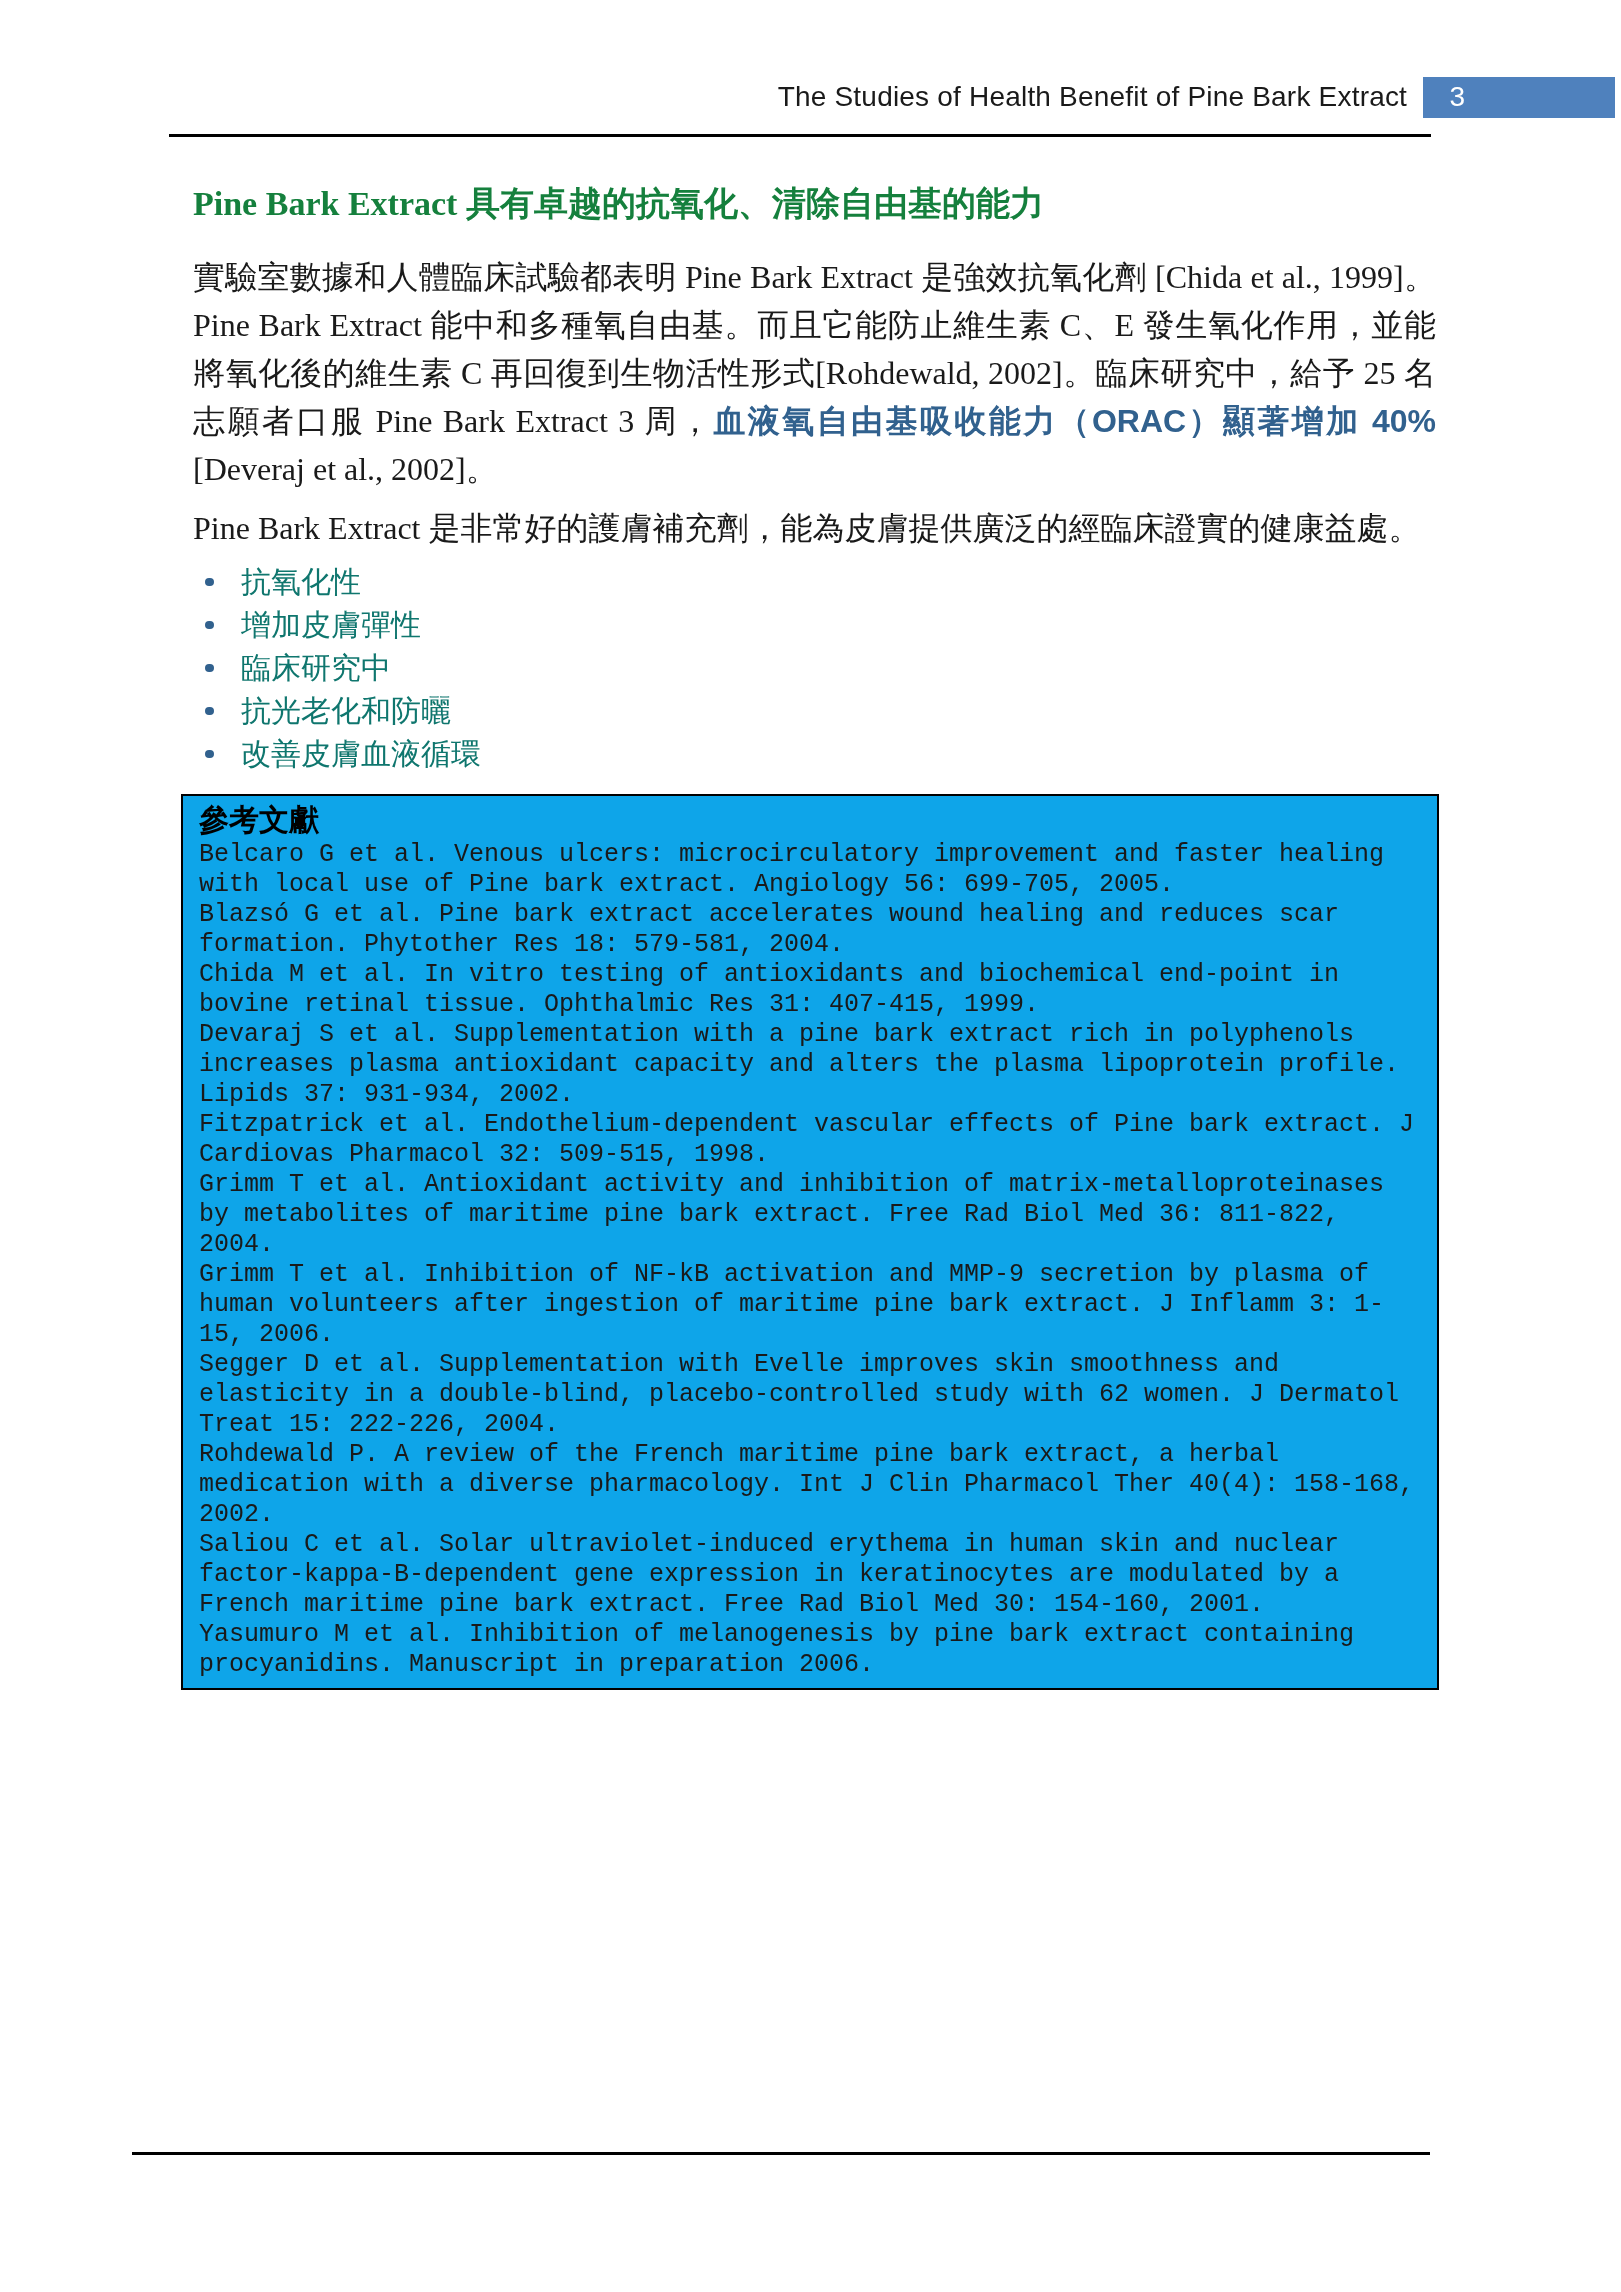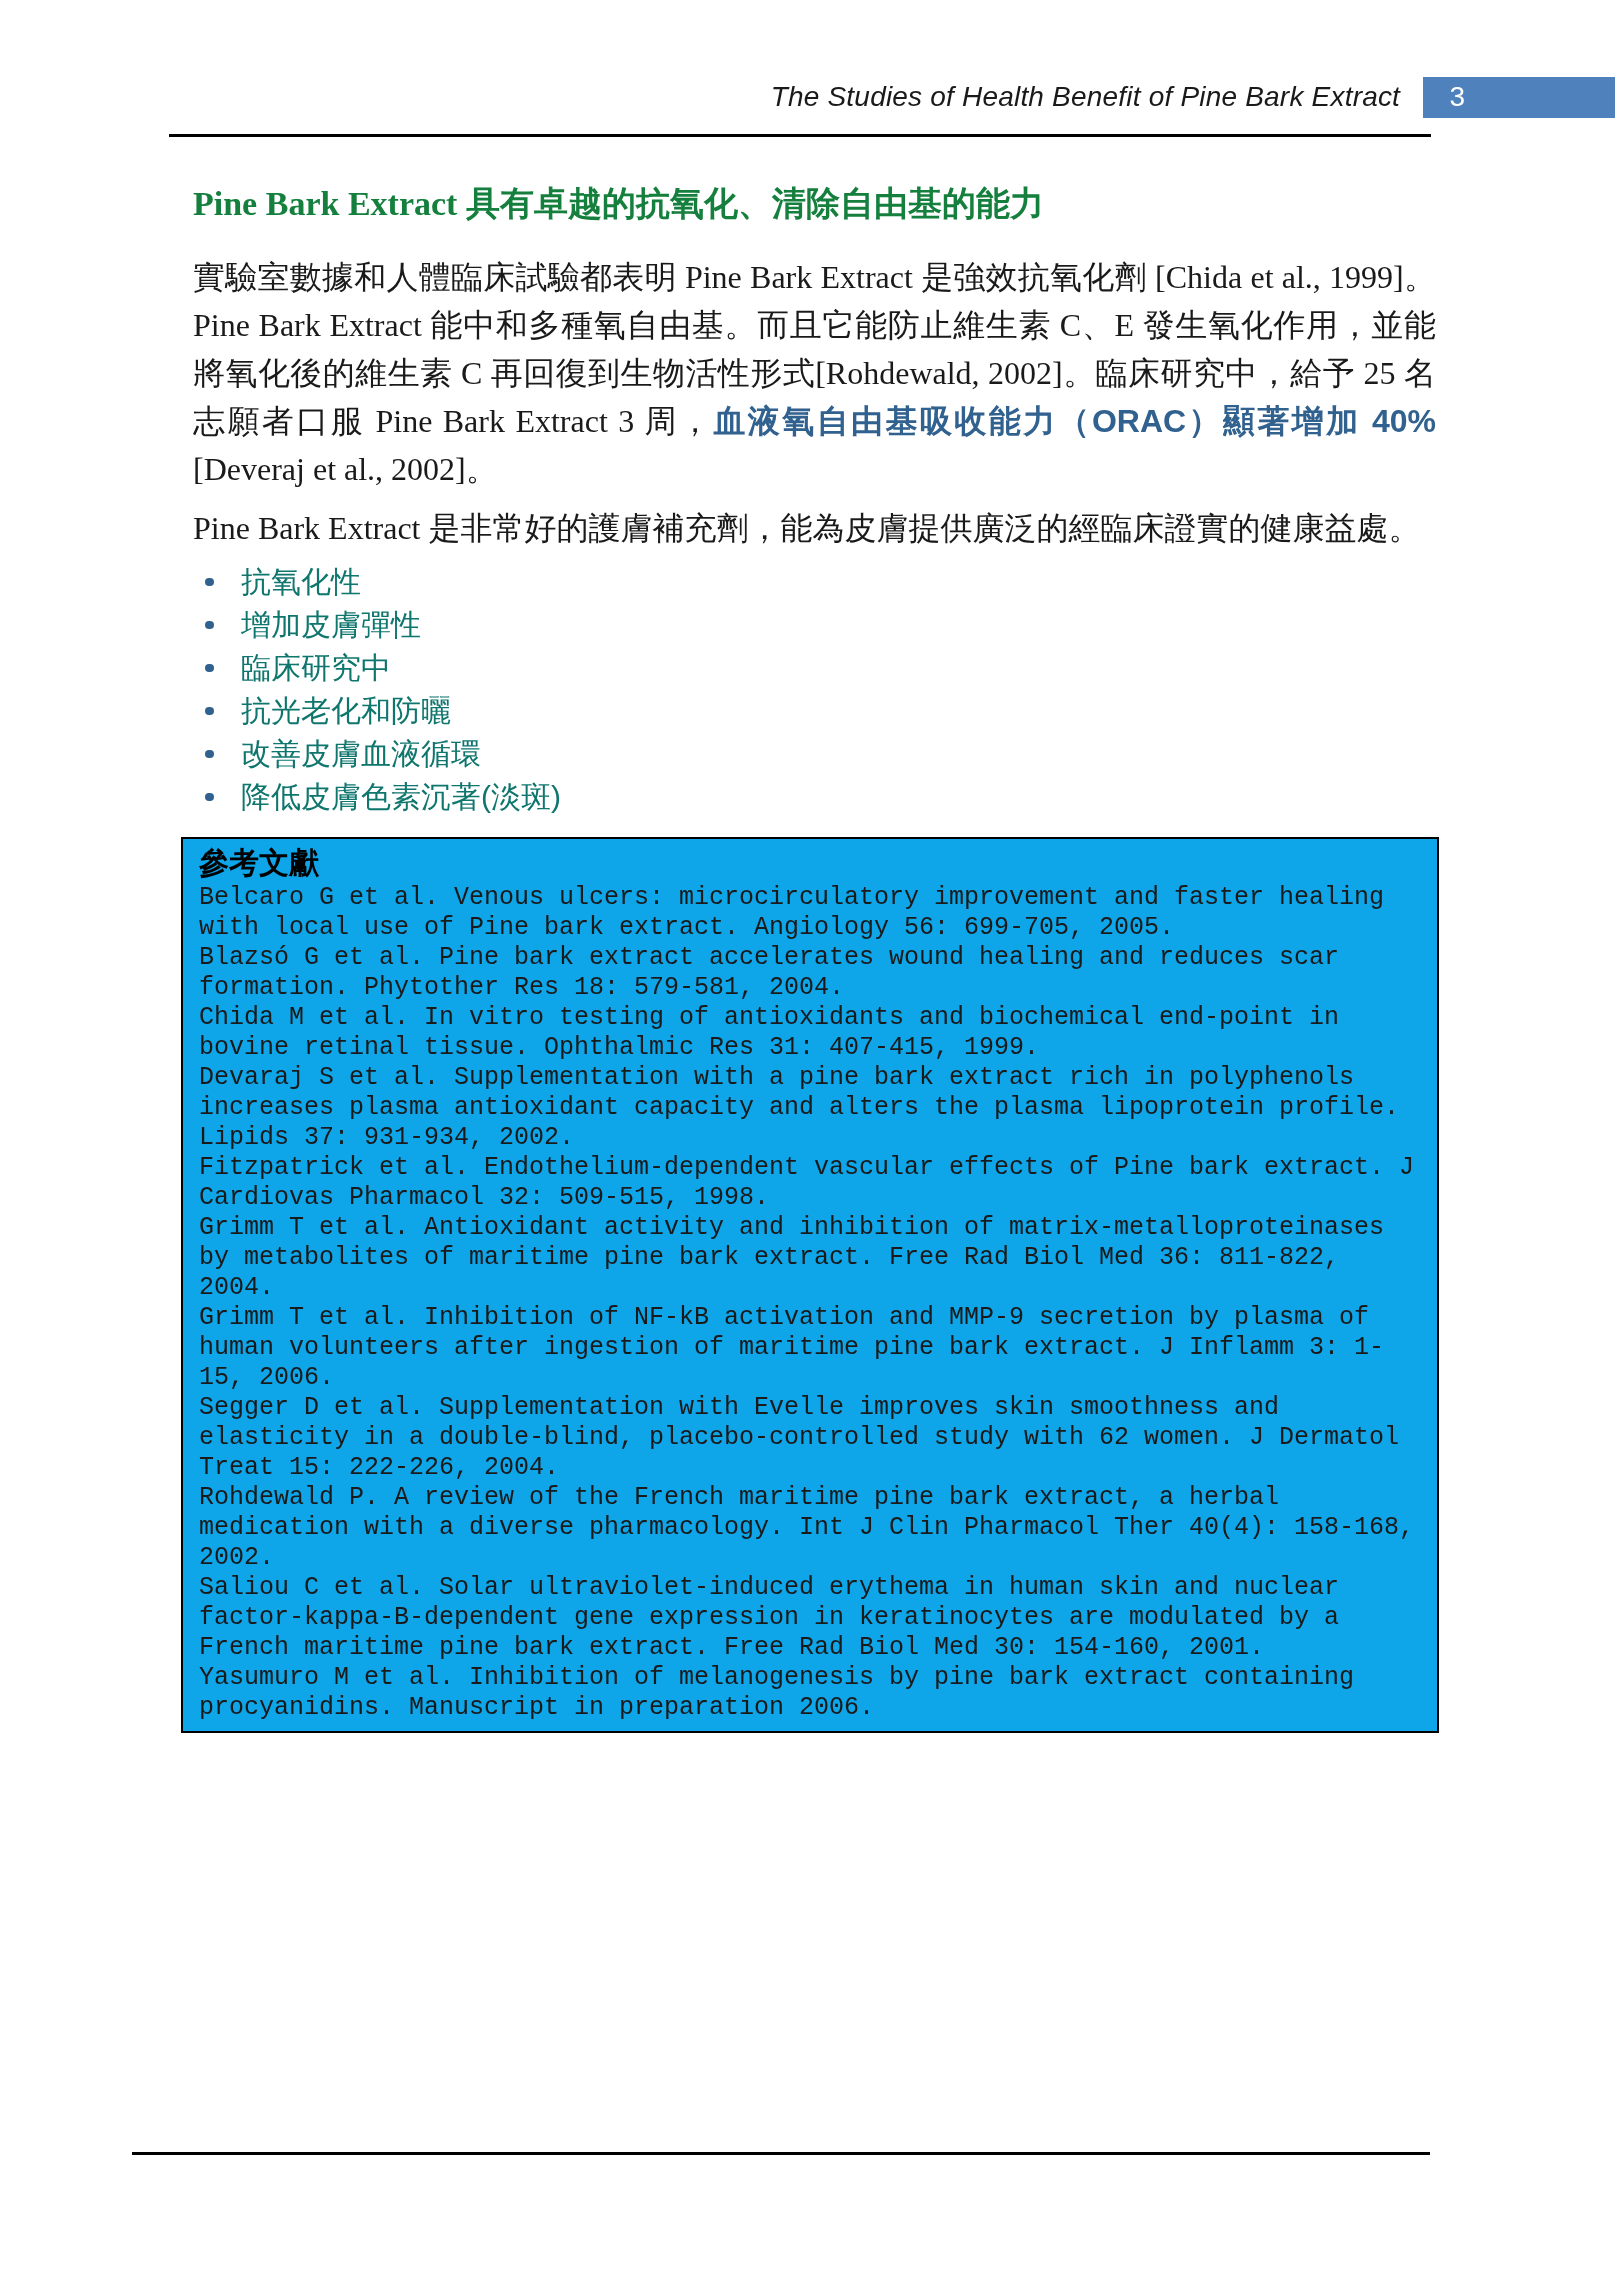--- a/index.html
+++ b/index.html
@@ -16,23 +16,22 @@
   .header-row {
     position: absolute;
     top: 75px; right: 5.9px;
     display: flex; align-items: center;
     height: 44px;
   }
   .header-title {
     font-family: "Liberation Sans", sans-serif;
     font-size: 28px;
     color: #1a1a1a;
-    margin-right: 23px;
+    margin-right: 16px;
     letter-spacing: 0.2px;
-    font-style: italic;
   }
   .page-badge {
     width: 192px; height: 41px;
     background: #4F81BD;
     color: #ffffff;
     font-family: "Liberation Sans", sans-serif;
     font-size: 28px;
     display: flex; align-items: center;
     padding-left: 26.5px;
     box-sizing: border-box;
@@ -143,21 +142,20 @@
   <p class="para"><span>實驗室數據和人體臨床試驗都表明 Pine Bark Extract 是強效抗氧化劑 [Chida et al., 1999]。Pine Bark Extract 能中和多種氧自由基。而且它能防止維生素 C、E 發生氧化作用，並能將氧化後的維生素 C 再回復到生物活性形式[Rohdewald, 2002]。臨床研究中，給予 25 名志願者口服 Pine Bark Extract 3 周，</span><span class="orac-highlight">血液氧自由基吸收能力（ORAC）顯著增加 40%</span><span> [Deveraj et al., 2002]。</span></p>
 
   <p class="para">Pine Bark Extract 是非常好的護膚補充劑，能為皮膚提供廣泛的經臨床證實的健康益處。</p>
 
   <ul class="benefits">
     <li>抗氧化性</li>
     <li>增加皮膚彈性</li>
     <li>臨床研究中</li>
     <li>抗光老化和防曬</li>
     <li>改善皮膚血液循環</li>
-    <li>降低皮膚色素沉著(淡斑)</li>
   </ul>
 
   <div class="references-box">
     <div class="references-title">參考文獻</div>
     <div class="reference-item">Belcaro G et al. Venous ulcers: microcirculatory improvement and faster healing with local use of Pine bark extract. Angiology 56: 699-705, 2005.</div>
     <div class="reference-item">Blazsó G et al. Pine bark extract accelerates wound healing and reduces scar formation. Phytother Res 18: 579-581, 2004.</div>
     <div class="reference-item">Chida M et al. In vitro testing of antioxidants and biochemical end-point in bovine retinal tissue. Ophthalmic Res 31: 407-415, 1999.</div>
     <div class="reference-item">Devaraj S et al. Supplementation with a pine bark extract rich in polyphenols increases plasma antioxidant capacity and alters the plasma lipoprotein profile. Lipids 37: 931-934, 2002.</div>
     <div class="reference-item">Fitzpatrick et al. Endothelium-dependent vascular effects of Pine bark extract. J Cardiovas Pharmacol 32: 509-515, 1998.</div>
     <div class="reference-item">Grimm T et al. Antioxidant activity and inhibition of matrix-metalloproteinases by metabolites of maritime pine bark extract. Free Rad Biol Med 36: 811-822, 2004.</div>

